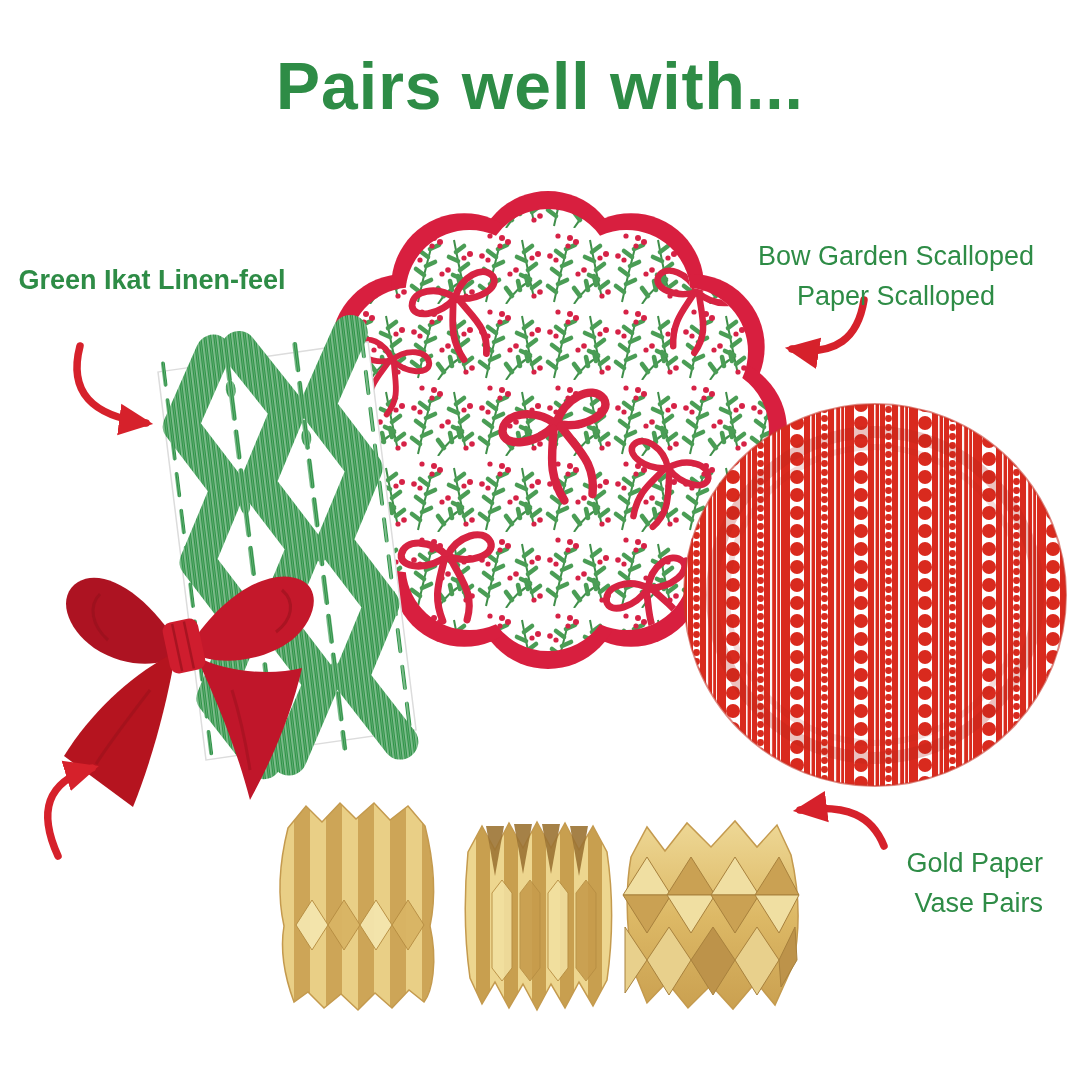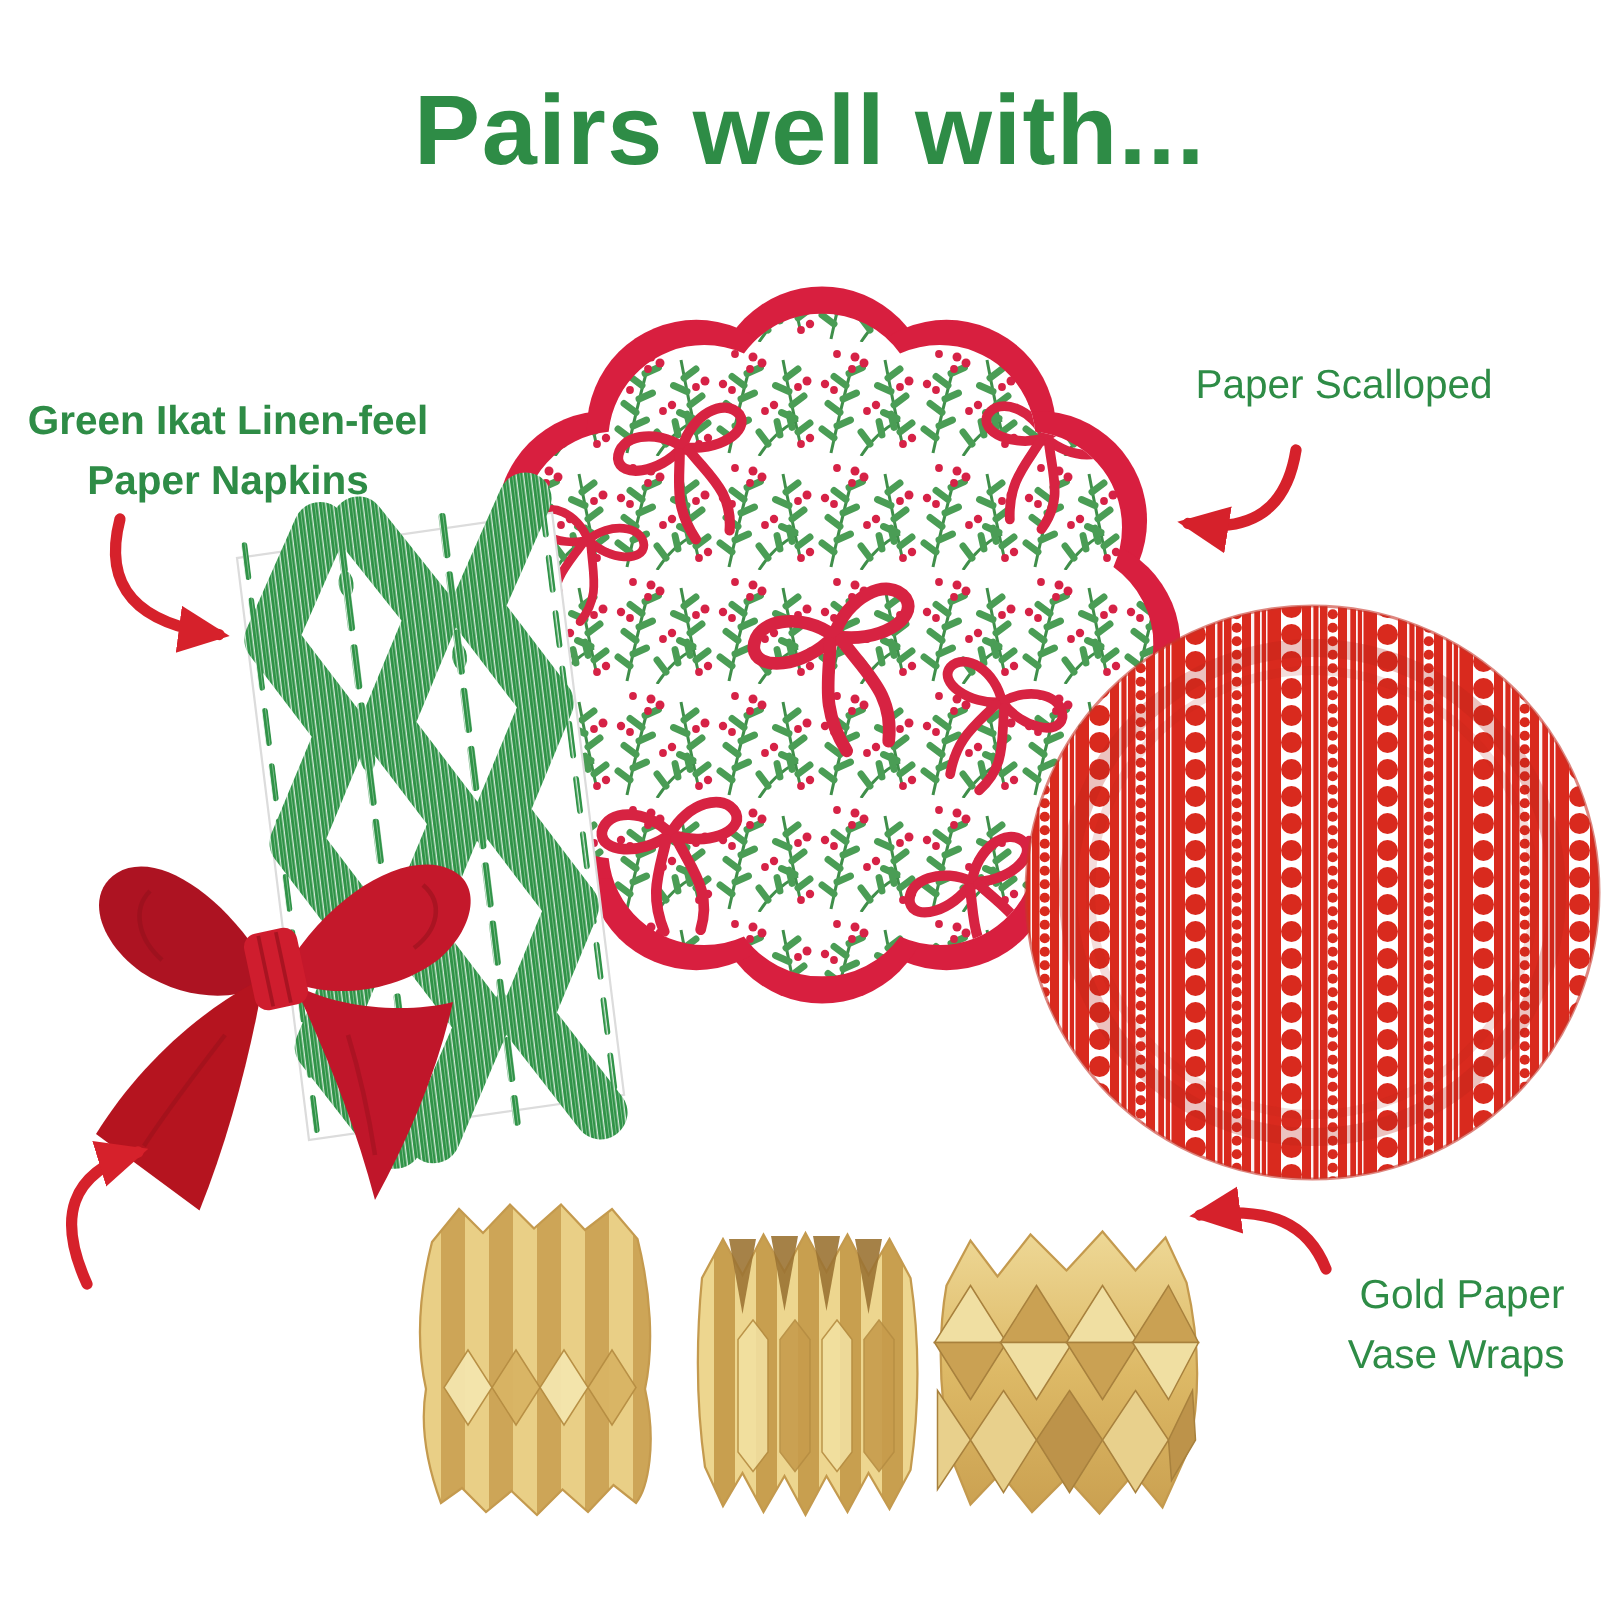--- a/index.html
+++ b/index.html
@@ -267,26 +267,26 @@
       <path d="M 864 300 C 858 338, 836 356, 792 349" marker-end="url(#ah)"></path>
       <path d="M 58 856 C 38 812, 46 782, 92 768" marker-end="url(#ah)"></path>
       <path d="M 884 846 C 872 816, 848 804, 800 810" marker-end="url(#ah)"></path>
     </g>
   </svg>
 
   <div class="page-title">Pairs well with...</div>
 
   <div class="lbl lbl-napkins">
     <div>Green Ikat Linen-feel</div>
-    <div>Paper Napkins</div>
   </div>
 
   <div class="lbl lbl-placemats">
+    <div>Bow Garden Scalloped</div>
     <div>Paper Scalloped</div>
   </div>
 
 
   <div class="lbl lbl-vases">
     <div>Gold Paper</div>
-    <div>Vase Wraps</div>
+    <div>Vase Pairs</div>
   </div>
 
 </div>
 
 </body></html>

